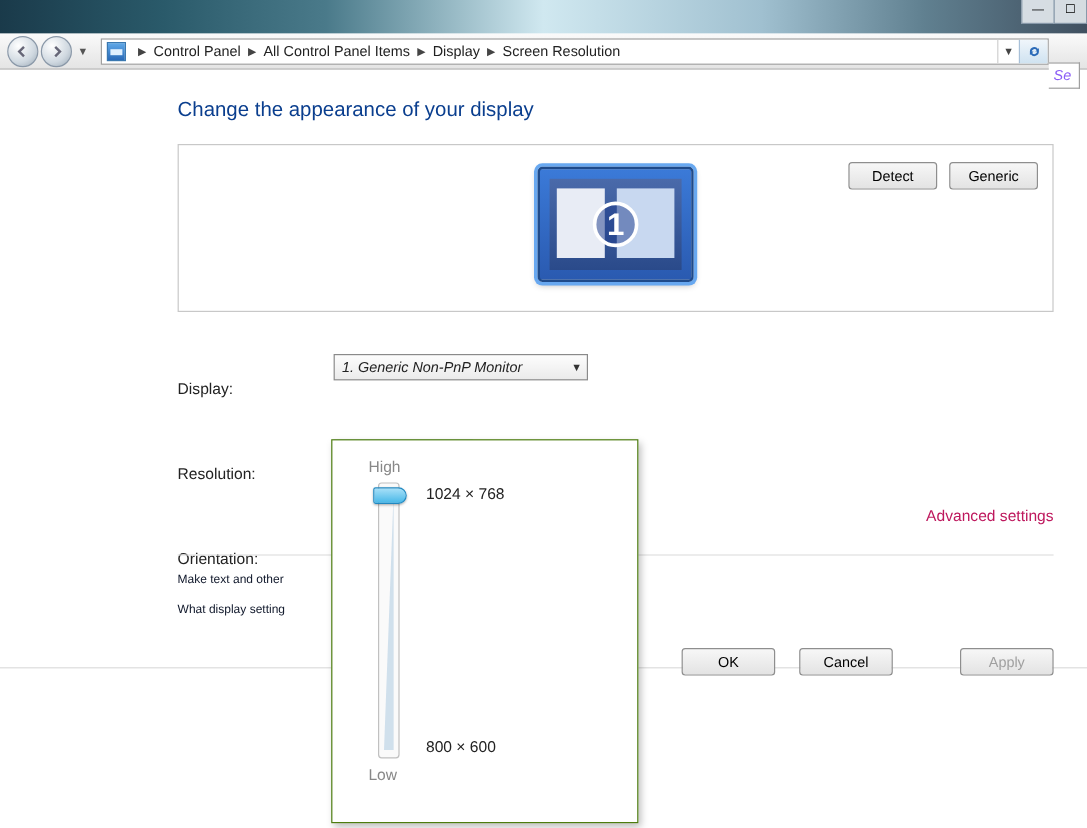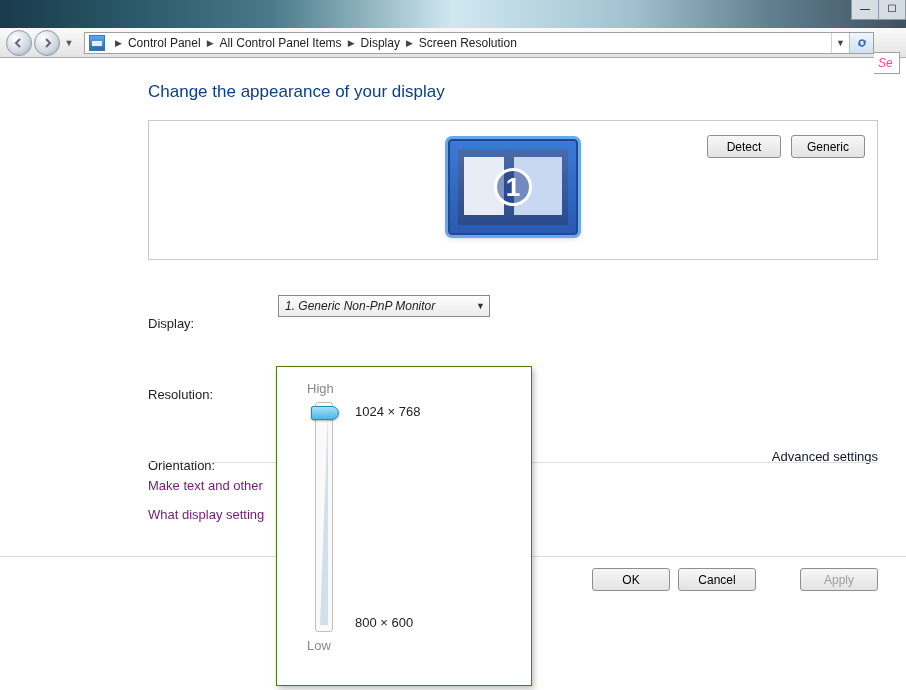--- a/index.html
+++ b/index.html
@@ -89,21 +89,21 @@
       display:flex;align-items:center;height:100%;margin-left:auto;
     }
     .addr-dd{
       width:18px;height:100%;display:flex;align-items:center;justify-content:center;border-left:1px solid #d0d0d0;font-size:9px;color:#444;
     }
     .addr-refresh{
       width:24px;height:100%;display:flex;align-items:center;justify-content:center;background:linear-gradient(#f0f6fb,#cfe2f0);border-left:1px solid #a8c0d8;
     }
     .addr-refresh svg{width:12px;height:12px;}
     .search{
-      width:26px;height:22px;border:1px solid #a0a0a0;border-left:none;background:#fff;display:flex;align-items:center;padding-left:4px;font-size:12px;color:#ec4899;font-style:italic;overflow:hidden;margin-top:40px;
+      width:26px;height:22px;border:1px solid #a0a0a0;border-left:none;background:#fff;display:flex;align-items:center;padding-left:4px;font-size:12px;color:#8b5cf6;font-style:italic;overflow:hidden;margin-top:40px;
     }
     
     
     .main {
       padding: 24px 28px 0 148px;
       position: relative;
     }
     .heading {
       color: #0a3e8e;
       font-size: 17px;
@@ -160,37 +160,37 @@
       display:flex;align-items:center;padding:0 4px 0 6px;font-size:12px;cursor:default;
     }
     .combo-arrow{margin-left:auto;font-size:9px;padding-left:8px;color:#333;}
     .combo.display{width:212px;font-style:italic;}
     .combo.res{
       width:116px;border:1px solid #3c7fb1;background:linear-gradient(#e8f3fb,#c4e0f4);
     }
     .combo.res .combo-arrow{border-left:1px solid #9ac0dd;padding-left:6px;height:100%;display:flex;align-items:center;}
     
     .adv-link{
-      position:absolute;right:28px;top:422px;color:#0f172a;font-size:13px;cursor:default;margin-top:27px;
+      position:absolute;right:28px;top:422px;color:#be185d;font-size:13px;cursor:default;
     }
     .divider{
       position:absolute;left:148px;right:28px;top:462px;height:1px;background:#e0e0e0;
     }
     .link{
-      color:#701a75;font-size:13px;margin-bottom:14px;cursor:default;
+      color:#0f172a;font-size:10px;margin-bottom:14px;cursor:default;
     }
     .links-block{
       position:absolute;left:148px;top:478px;
     }
     
     .footer-divider{
       position:absolute;left:0;right:0;top:556px;height:1px;background:#dcdcdc;
     }
     .footer{
-      position:absolute;right:28px;top:568px;display:flex;gap:8px;align-items:center;
+      position:absolute;right:28px;top:540px;display:flex;gap:20px;align-items:center;
     }
     .footer .win-btn{min-width:78px;}
     .footer .win-btn.disabled{color:#a0a0a0;margin-left:36px;}
     
     
     .popup{
       position:absolute;left:276px;top:366px;width:256px;height:320px;
       background:#fff;border:1px solid #4d7c0f;box-shadow:2px 3px 6px rgba(0,0,0,.25);
       padding:14px 16px;
     }

